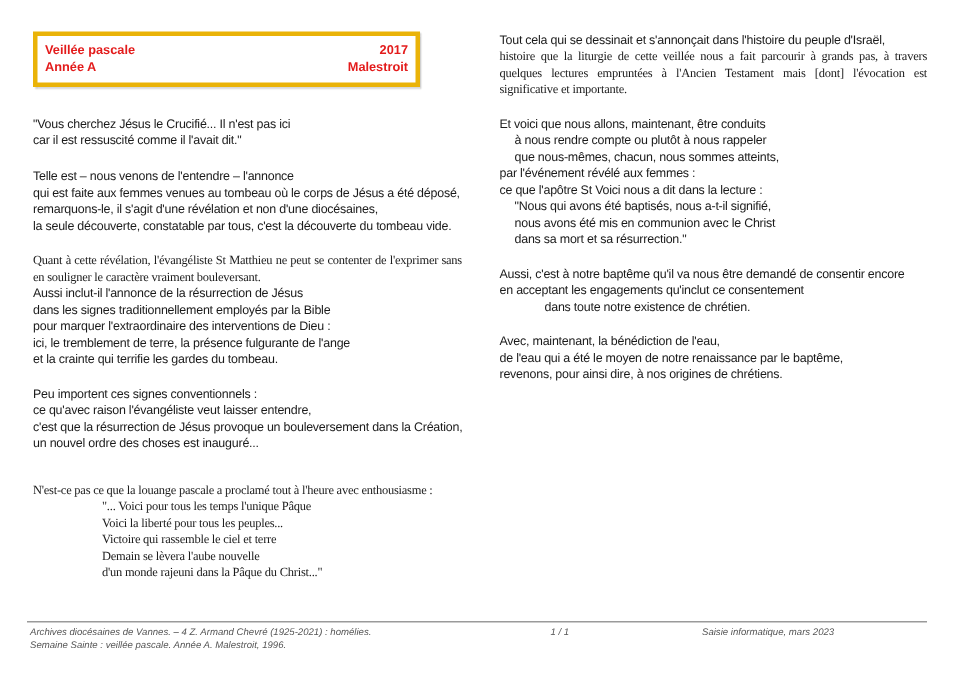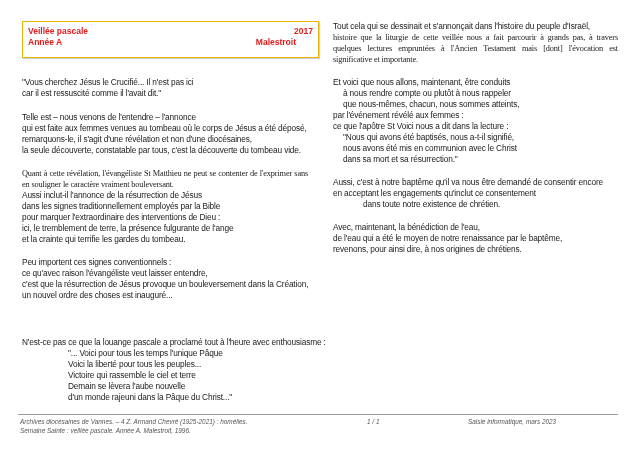--- a/index.html
+++ b/index.html
@@ -8,27 +8,27 @@
   .page { position: absolute; left: 0; top: 0; width: 637px; height: 450px; background: #fff; }
   .col { position: absolute; font-size: 8.3px; line-height: 11px; letter-spacing: -0.15px; }
   .col-left { left: 22px; top: 77px; width: 286px; }
   .col-right { left: 333px; top: 21px; width: 285px; }
   .para { margin: 0 0 12px 0; }
   .line { display: block; white-space: nowrap; }
   .justify { white-space: normal; text-align: justify; font-family: Liberation Serif, serif; }
   .ind1 { padding-left: 10px; }
   .ind2 { padding-left: 30px; }
   .ind3 { padding-left: 46px; }
-  .header-box { position: absolute; left: 22px; top: 21px; width: 297px; height: 37px;
-                border: 1px solid #eab308; box-shadow: 1px 1px 1px #d0d0d0; box-sizing: border-box; }
+  .header-box { position: absolute; left: 22px; top: 21px; width: 258px; height: 37px;
+                border: 3px solid #eab308; box-shadow: 1px 1px 1px #d0d0d0; box-sizing: border-box; }
   .hdr { position: absolute; font-size: 8.5px; line-height: 11px; font-weight: bold; color: #e31b1b; }
   .hdr-l1 { left: 5px; top: 4px; }
   .hdr-l2 { left: 5px; top: 15px; }
   .hdr-r1 { right: 5px; top: 4px; text-align: right; }
-  .hdr-r2 { right: 22px; top: 15px; text-align: center; }
+  .hdr-r2 { right: 5px; top: 15px; text-align: center; }
   .footer-rule { position: absolute; left: 18px; top: 414px; width: 600px; height: 1px; background: #9a9a9a; }
   .foot { position: absolute; font-size: 6.4px; line-height: 9px; font-style: italic; color: #555; white-space: nowrap; }
   .foot-l1 { left: 20px; top: 417px; }
   .foot-l2 { left: 20px; top: 426px; }
   .foot-c { left: 367px; top: 417px; }
   .foot-r { left: 468px; top: 417px; }
 </style>
 </head>
 <body>
 
@@ -59,21 +59,21 @@
       <span class="line">pour marquer l'extraordinaire des interventions de Dieu :</span>
       <span class="line">ici, le tremblement de terre, la présence fulgurante de l'ange</span>
       <span class="line">et la crainte qui terrifie les gardes du tombeau.</span>
     </div>
     <div class="para">
       <span class="line">Peu importent ces signes conventionnels :</span>
       <span class="line">ce qu'avec raison l'évangéliste veut laisser entendre,</span>
       <span class="line">c'est que la résurrection de Jésus provoque un bouleversement dans la Création,</span>
       <span class="line">un nouvel ordre des choses est inauguré...</span>
     </div>
-    <div class="para" style="margin-top:36px;">
+    <div class="para" style="margin-top:20px;font-family:Liberation Serif, serif;">
       <span class="line">N'est-ce pas ce que la louange pascale a proclamé tout à l'heure avec enthousiasme :</span>
       <span class="line ind3">"... Voici pour tous les temps l'unique Pâque</span>
       <span class="line ind3">Voici la liberté pour tous les peuples...</span>
       <span class="line ind3">Victoire qui rassemble le ciel et terre</span>
       <span class="line ind3">Demain se lèvera l'aube nouvelle</span>
       <span class="line ind3">d'un monde rajeuni dans la Pâque du Christ..."</span>
     </div>
   </div>
 
   <div class="col col-right">

